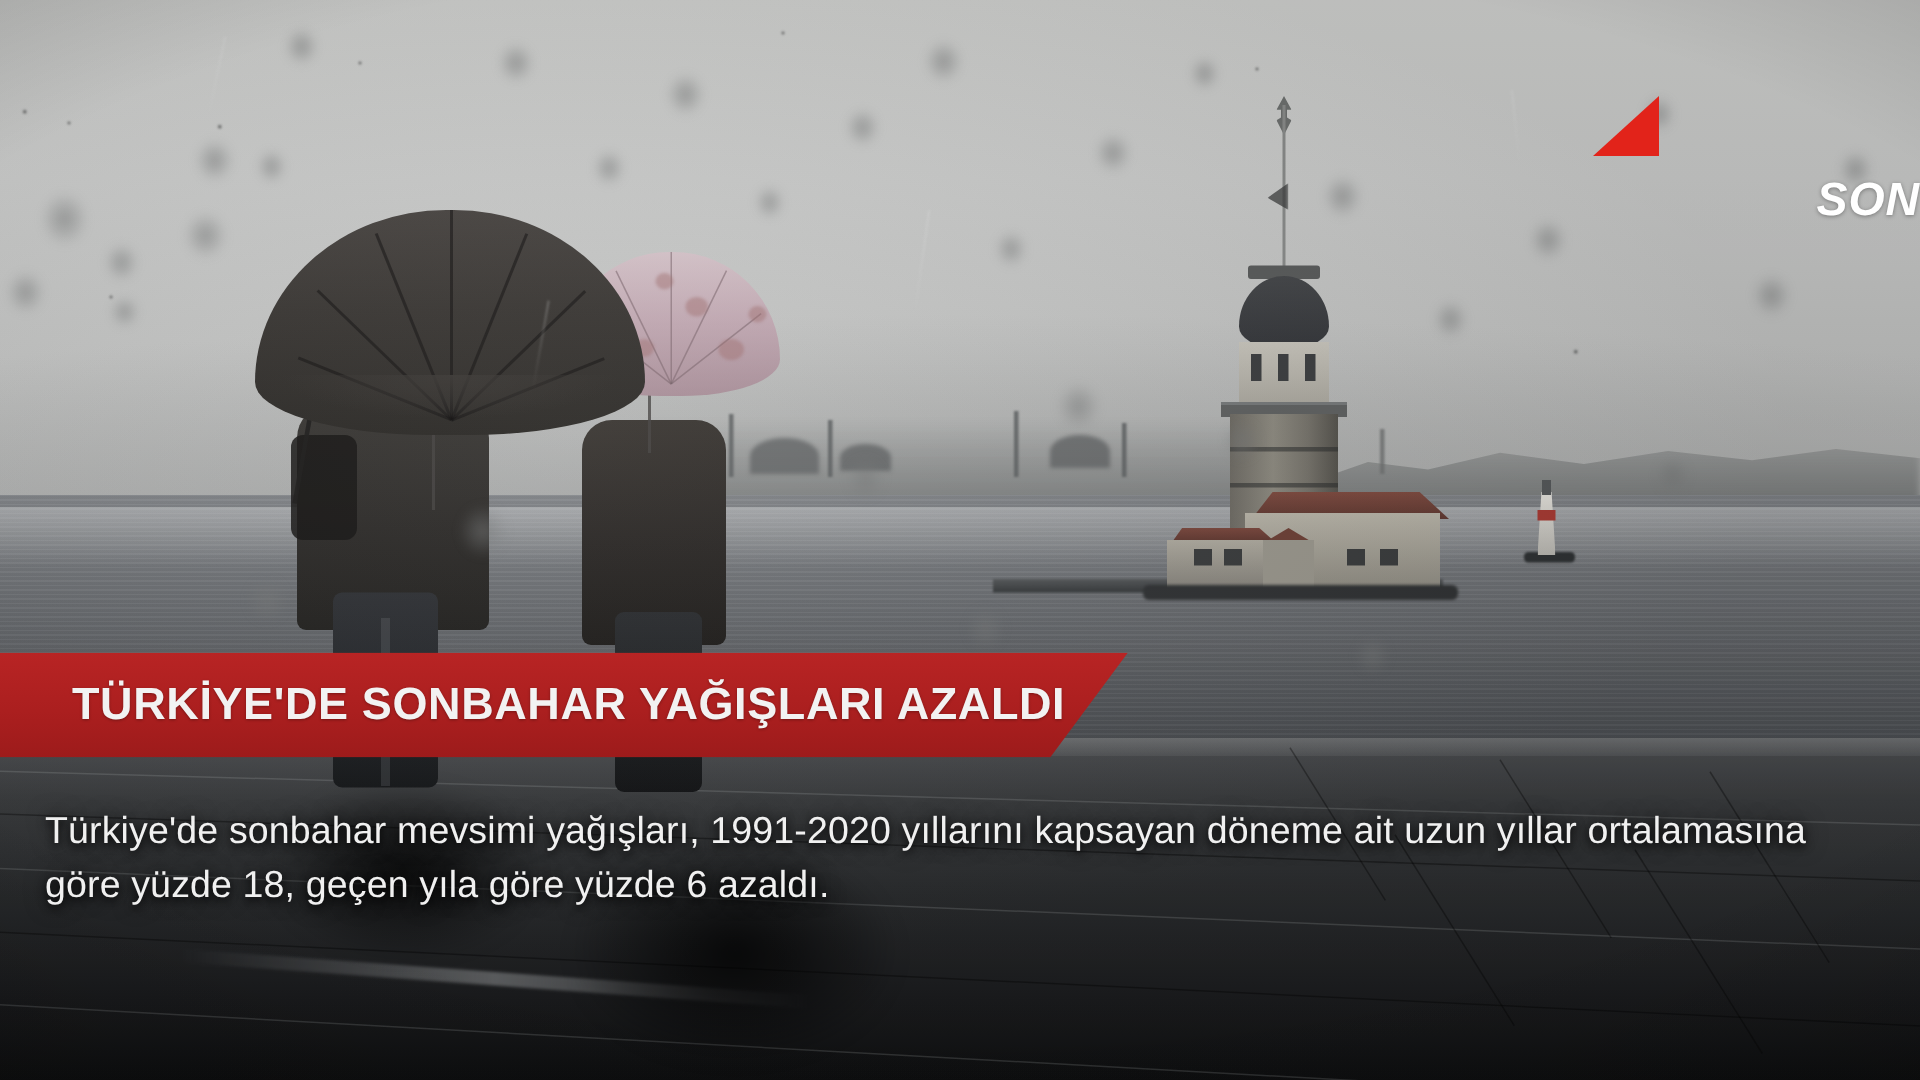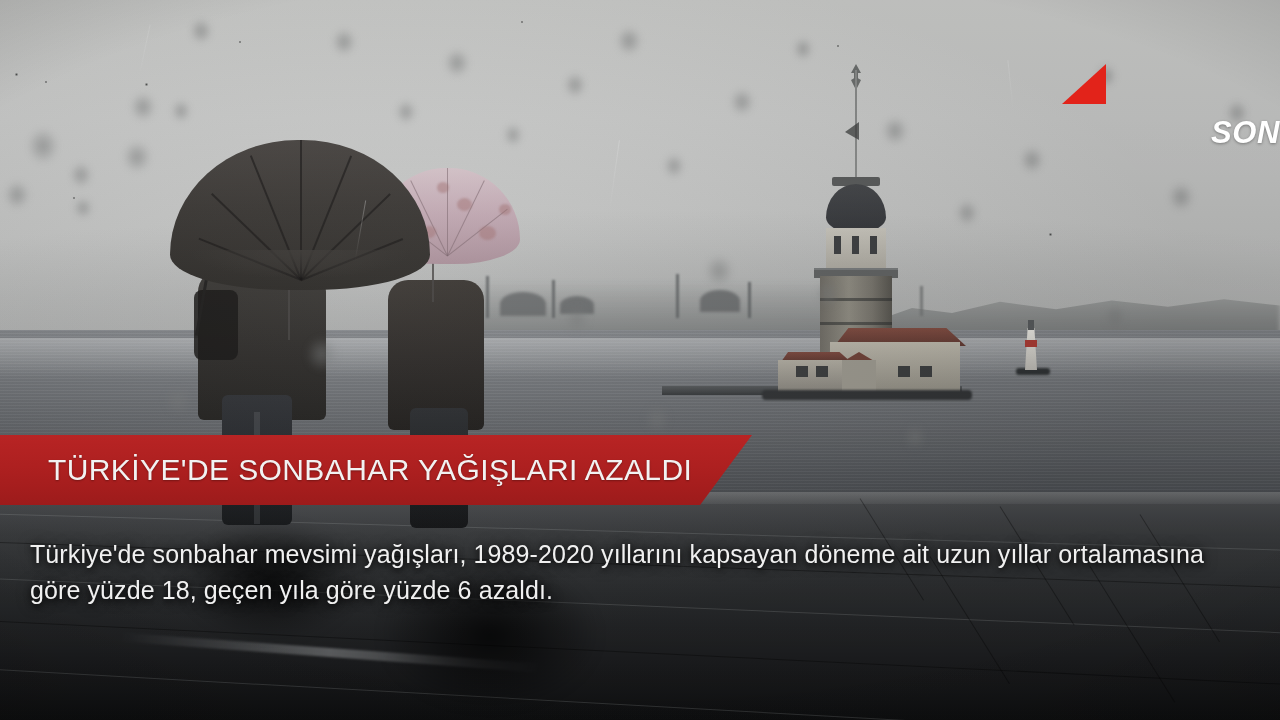--- a/index.html
+++ b/index.html
@@ -201,21 +201,21 @@
   }
 
   .banner{
     position:absolute; left:0; top:435px; width:752px; height:70px;
     background:linear-gradient(180deg,#b82424 0%,#ab1f1f 55%,#9d1b1b 100%);
     clip-path:polygon(0 0, 100% 0, 93.1% 100%, 0 100%);
     display:flex; align-items:center;
   }
   .banner-title{
     color:#f2f2f2;
-    font-size:30px; font-weight:normal;
+    font-size:30px; font-weight:bold;
     letter-spacing:.4px;
     padding-left:48px;
     white-space:nowrap;
     text-shadow:0 1px 2px rgba(0,0,0,.30);
   }
 
   .summary{
     position:absolute; left:30px; top:536px; width:1195px;
     color:#f0f0f0;
     font-size:25px; line-height:36px;
@@ -396,15 +396,15 @@
     </svg>
     <div class="breaking-text">
       <div>SON</div>
     </div>
   </div>
 
   <div class="banner">
     <div class="banner-title">TÜRKİYE'DE SONBAHAR YAĞIŞLARI AZALDI</div>
   </div>
 
-  <div class="summary">Türkiye'de sonbahar mevsimi yağışları, 1989-2020 yıllarını kapsayan döneme ait uzun yıllar ortalamasına göre yüzde 18, geçen yıla göre yüzde 6 azaldı.</div>
+  <div class="summary">Türkiye'de sonbahar mevsimi yağışları, 1991-2020 yıllarını kapsayan döneme ait uzun yıllar ortalamasına göre yüzde 18, geçen yıla göre yüzde 6 azaldı.</div>
 
 </div>
 
 </body></html>

